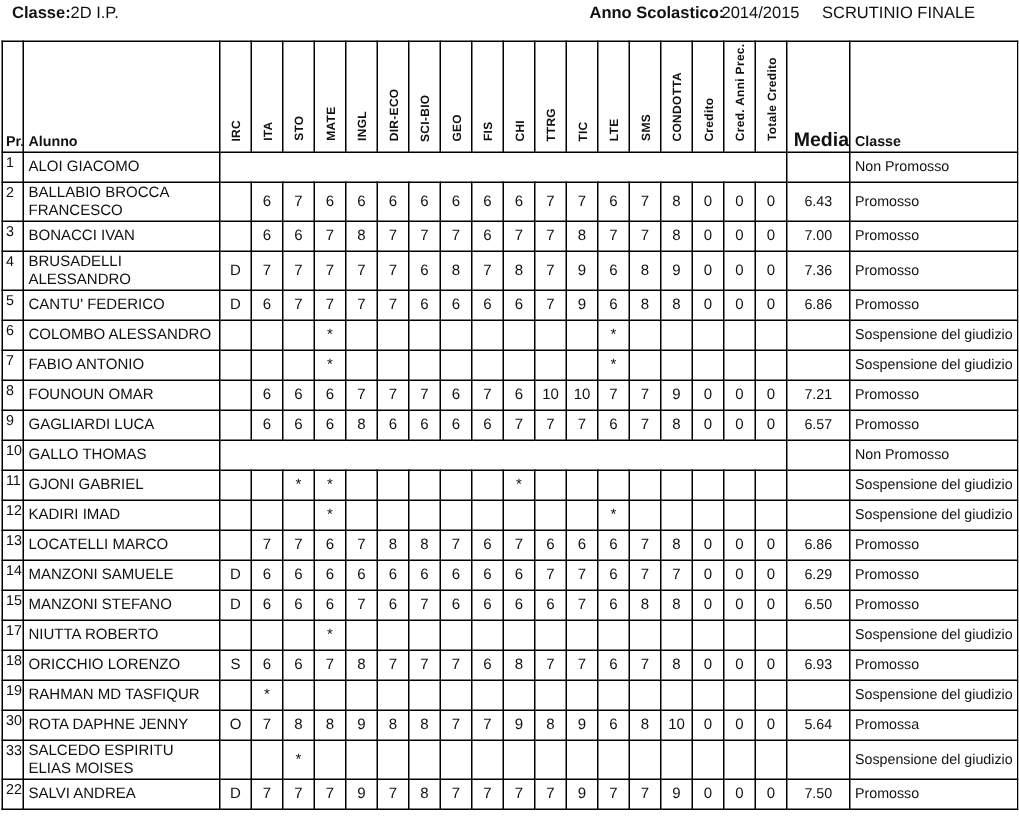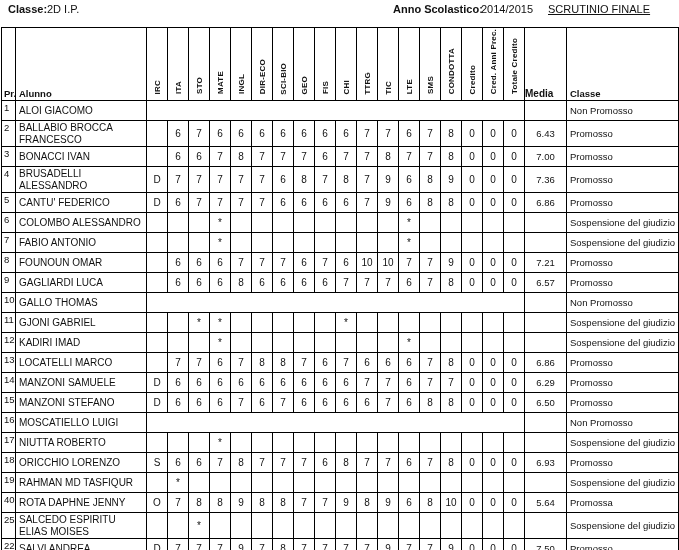--- a/index.html
+++ b/index.html
@@ -12,31 +12,31 @@
   
   .topbar { position:relative; height:27px; font-size:11px; }
   .topbar span { position:absolute; white-space:nowrap; }
   .lbl { font-weight:bold; }
   .classe-label { left:8px;  top:3px; }
   .classe-value { left:47px; top:3px; }
   .course-name  { left:97px; top:3px; }
   .school-name  { left:57px; top:15px; }
   .anno-label   { left:393px; top:3px; }
   .anno-value   { left:481px; top:3px; }
-  .scrutinio    { left:548px; top:3px;text-decoration:underline; }
+  .scrutinio    { left:548px; top:3px; }
   
   table {
     border-collapse:collapse; table-layout:fixed;
     width:677px; margin-left:1px;
   }
   td, th { border:1px solid #000; overflow:hidden; }
   th { font-weight:bold; vertical-align:bottom; height:66px; padding:0; }
   th.pr-h     { font-size:9.5px; text-align:center; padding:1px 1px 1px 2px; }
   th.alunno-h { font-size:9.5px; text-align:left; padding:1px 3px; }
-  th.media-h  { font-size:10px; text-align:left; padding:1px 0; }
+  th.media-h  { font-size:13px; text-align:right; padding:1px 0; }
   th.esito-h  { font-size:9.5px; text-align:left; padding:1px 3px; }
   th.v { text-align:center; }
   th.v span {
     display:inline-block;
     writing-mode:vertical-rl;
     transform:rotate(180deg);
     font-size:8px;
     letter-spacing:0.2px;
     padding:2px 0 1px 0;
     white-space:nowrap;
@@ -434,27 +434,20 @@
         <td class="grade">6</td>
         <td class="grade">8</td>
         <td class="grade">8</td>
         <td class="grade">0</td>
         <td class="grade">0</td>
         <td class="grade">0</td>
         <td class="media">6.50</td>
         <td class="esito">Promosso</td>
       </tr>
       <tr>
-        <td class="pr">16</td>
-        <td class="name">MOSCATIELLO LUIGI</td>
-        <td class="mergedcell" colspan="18"></td>
-        <td class="media"></td>
-        <td class="esito">Non Promosso</td>
-      </tr>
-      <tr>
         <td class="pr">17</td>
         <td class="name">NIUTTA ROBERTO</td>
         <td class="grade"></td>
         <td class="grade"></td>
         <td class="grade"></td>
         <td class="grade">*</td>
         <td class="grade"></td>
         <td class="grade"></td>
         <td class="grade"></td>
         <td class="grade"></td>
@@ -513,21 +506,21 @@
         <td class="grade"></td>
         <td class="grade"></td>
         <td class="grade"></td>
         <td class="grade"></td>
         <td class="grade"></td>
         <td class="grade"></td>
         <td class="media"></td>
         <td class="esito">Sospensione del giudizio</td>
       </tr>
       <tr>
-        <td class="pr">40</td>
+        <td class="pr">30</td>
         <td class="name">ROTA DAPHNE JENNY</td>
         <td class="grade">O</td>
         <td class="grade">7</td>
         <td class="grade">8</td>
         <td class="grade">8</td>
         <td class="grade">9</td>
         <td class="grade">8</td>
         <td class="grade">8</td>
         <td class="grade">7</td>
         <td class="grade">7</td>
@@ -537,21 +530,21 @@
         <td class="grade">6</td>
         <td class="grade">8</td>
         <td class="grade">10</td>
         <td class="grade">0</td>
         <td class="grade">0</td>
         <td class="grade">0</td>
         <td class="media">5.64</td>
         <td class="esito">Promossa</td>
       </tr>
       <tr>
-        <td class="pr">25</td>
+        <td class="pr">33</td>
         <td class="name">SALCEDO ESPIRITU
 ELIAS MOISES</td>
         <td class="grade"></td>
         <td class="grade"></td>
         <td class="grade">*</td>
         <td class="grade"></td>
         <td class="grade"></td>
         <td class="grade"></td>
         <td class="grade"></td>
         <td class="grade"></td>

